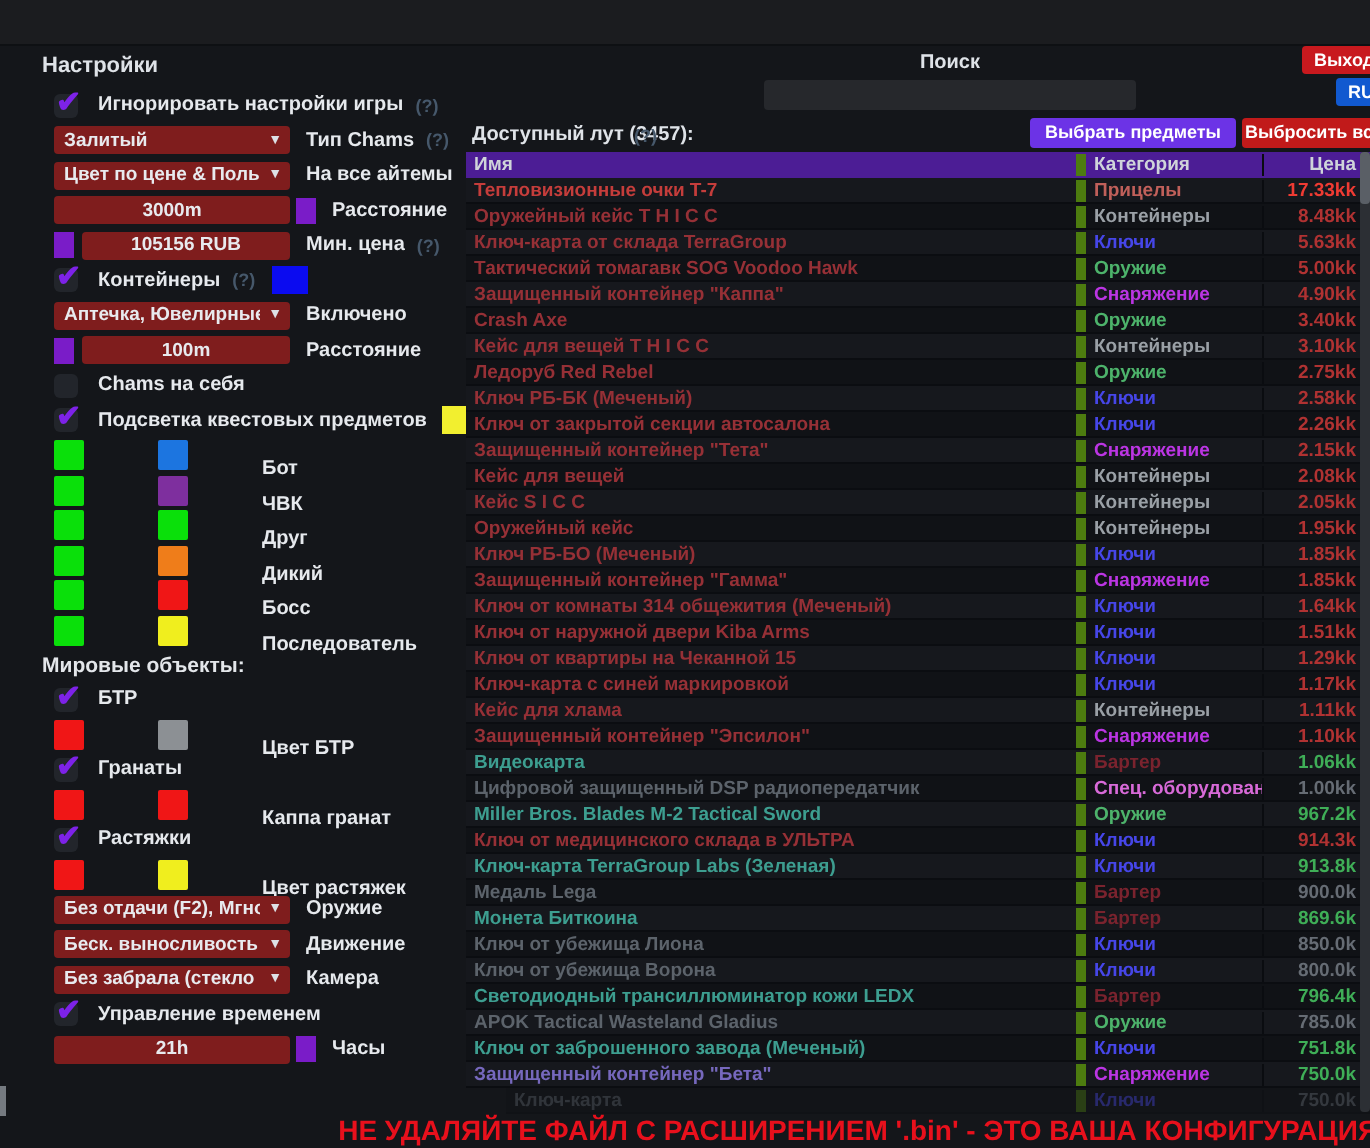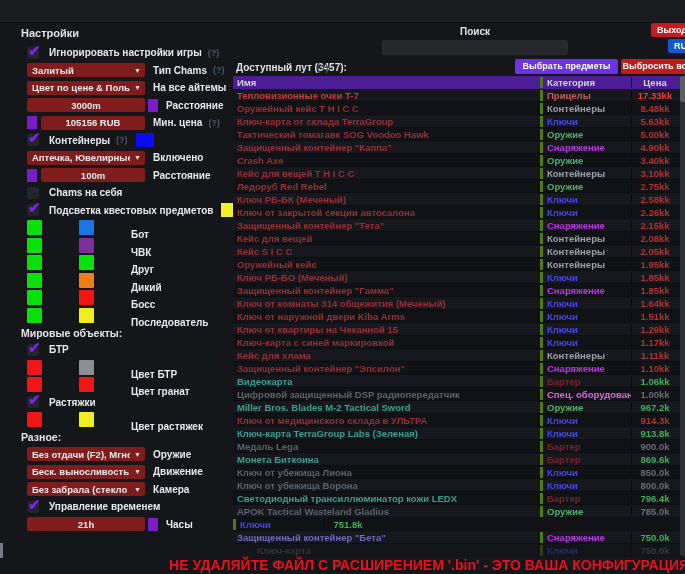--- a/index.html
+++ b/index.html
@@ -44,22 +44,22 @@
   .btn-lang{position:absolute;right:-2px;top:17px;width:19px;height:14px;background:#1159d0;border:none;border-radius:2px;
             color:#fff;font-family:"Liberation Sans",sans-serif;font-weight:700;font-size:9px;}
 
   .table{position:absolute;left:0;top:54px;width:452px;}
   .thead,.trow{display:flex;align-items:center;height:13px;font-size:9.5px;}
   .thead{background:#4c1d95;color:#cfd4da;}
   .trow{border-bottom:1px solid #0b0d11;box-sizing:border-box;}
   .trow.odd{background:#16181d;} .trow.even{background:#101216;}
   .trow.partial{opacity:.4;margin-left:20px;}
   .tc-name{flex:1;padding-left:4px;white-space:nowrap;overflow:hidden;}
-  .tc-cat{width:84px;flex:none;padding-left:4px;border-left:3px solid #4d7c0f;white-space:nowrap;overflow:hidden;}
-  .tc-price{width:46px;flex:none;text-align:center;padding-right:7px;border-left:1px solid #0a0c10;}
+  .tc-cat{width:84px;flex:none;padding-left:4px;border-left:5px solid #4d7c0f;white-space:nowrap;overflow:hidden;}
+  .tc-price{width:46px;flex:none;text-align:right;padding-right:7px;border-left:1px solid #0a0c10;}
   .n-r{color:#963036}.n-rb{color:#c53d3b}.n-t{color:#3d9e90}.n-g{color:#5c636b}.n-p{color:#7668bd}
   .c-scopes{color:#c0605a}.c-cont{color:#9aa0a6}.c-keys{color:#4646e8}.c-weap{color:#4db36b}
   .c-gear{color:#bb35e3}.c-barter{color:#7a232e}.c-spec{color:#d86ad8}
   .p-red{color:#b03232}.p-redb{color:#ef3b33}.p-green{color:#3fae57}.p-dim{color:#666c74}
 
   .scrollbar{position:absolute;right:0;top:54px;width:5px;height:480px;background:#2c2f34;border-radius:2px;}
   .thumb{position:absolute;left:0;top:0;width:5px;height:26px;background:#5a5f66;border-radius:2px;}
 
   .footer{position:absolute;left:233px;top:556px;width:452px;height:18px;display:flex;align-items:center;justify-content:center;}
   .warning{color:#e8101c;font-size:14px;white-space:nowrap;}
@@ -193,36 +193,39 @@
       <span class="cbox on"></span>
       <span class="clabel">БТР</span>
     </div>
     <div class="srow">
       <span class="sw" style="margin-left: 0px; background: rgb(240, 22, 22);"></span>
       <span class="sw sw2" style="background: rgb(140, 144, 148);"></span>
       <span class="clabel cl2">Цвет БТР</span>
     </div>
 
     <div class="srow">
+      <span class="cbox on"></span>
+      <span class="clabel">Гранаты</span>
+    </div>
+    <div class="srow">
       <span class="sw" style="margin-left: 0px; background: rgb(240, 22, 22);"></span>
       <span class="sw sw2" style="background: rgb(240, 22, 22);"></span>
-      <span class="clabel cl2">Цвет гранат</span>
+      <span class="clabel cl2">Каппа гранат</span>
     </div>
 
     <div class="srow">
       <span class="cbox on"></span>
       <span class="clabel">Растяжки</span>
     </div>
     <div class="srow">
       <span class="sw" style="margin-left: 0px; background: rgb(240, 22, 22);"></span>
       <span class="sw sw2" style="background: rgb(240, 238, 30);"></span>
       <span class="clabel cl2">Цвет растяжек</span>
     </div>
 
-    <div class="shead">Разное:</div>
 
     <div class="srow">
       <span class="ctrl">
           <span class="dd">
         <span class="v">Без отдачи (F2), Мгновенное п</span>
         <span class="caret">▼</span>
           </span>
         </span>
       <span class="lab">Оружие</span>
     </div>
@@ -437,20 +440,21 @@
             <div class="tc-name n-t">Светодиодный трансиллюминатор кожи LEDX</div>
             <div class="tc-cat c-barter">Бартер</div>
             <div class="tc-price p-green">796.4k</div>
           </div>
           <div class="trow odd">
             <div class="tc-name n-g">APOK Tactical Wasteland Gladius</div>
             <div class="tc-cat c-weap">Оружие</div>
             <div class="tc-price p-dim">785.0k</div>
           </div>
           <div class="trow even">
+            <div class="tc-name n-t">Ключ от заброшенного завода (Меченый)</div>
             <div class="tc-cat c-keys">Ключи</div>
             <div class="tc-price p-green">751.8k</div>
           </div>
           <div class="trow odd">
             <div class="tc-name n-p">Защищенный контейнер "Бета"</div>
             <div class="tc-cat c-gear">Снаряжение</div>
             <div class="tc-price p-green">750.0k</div>
           </div>
           <div class="trow even partial">
             <div class="tc-name n-g">Ключ-карта</div>

